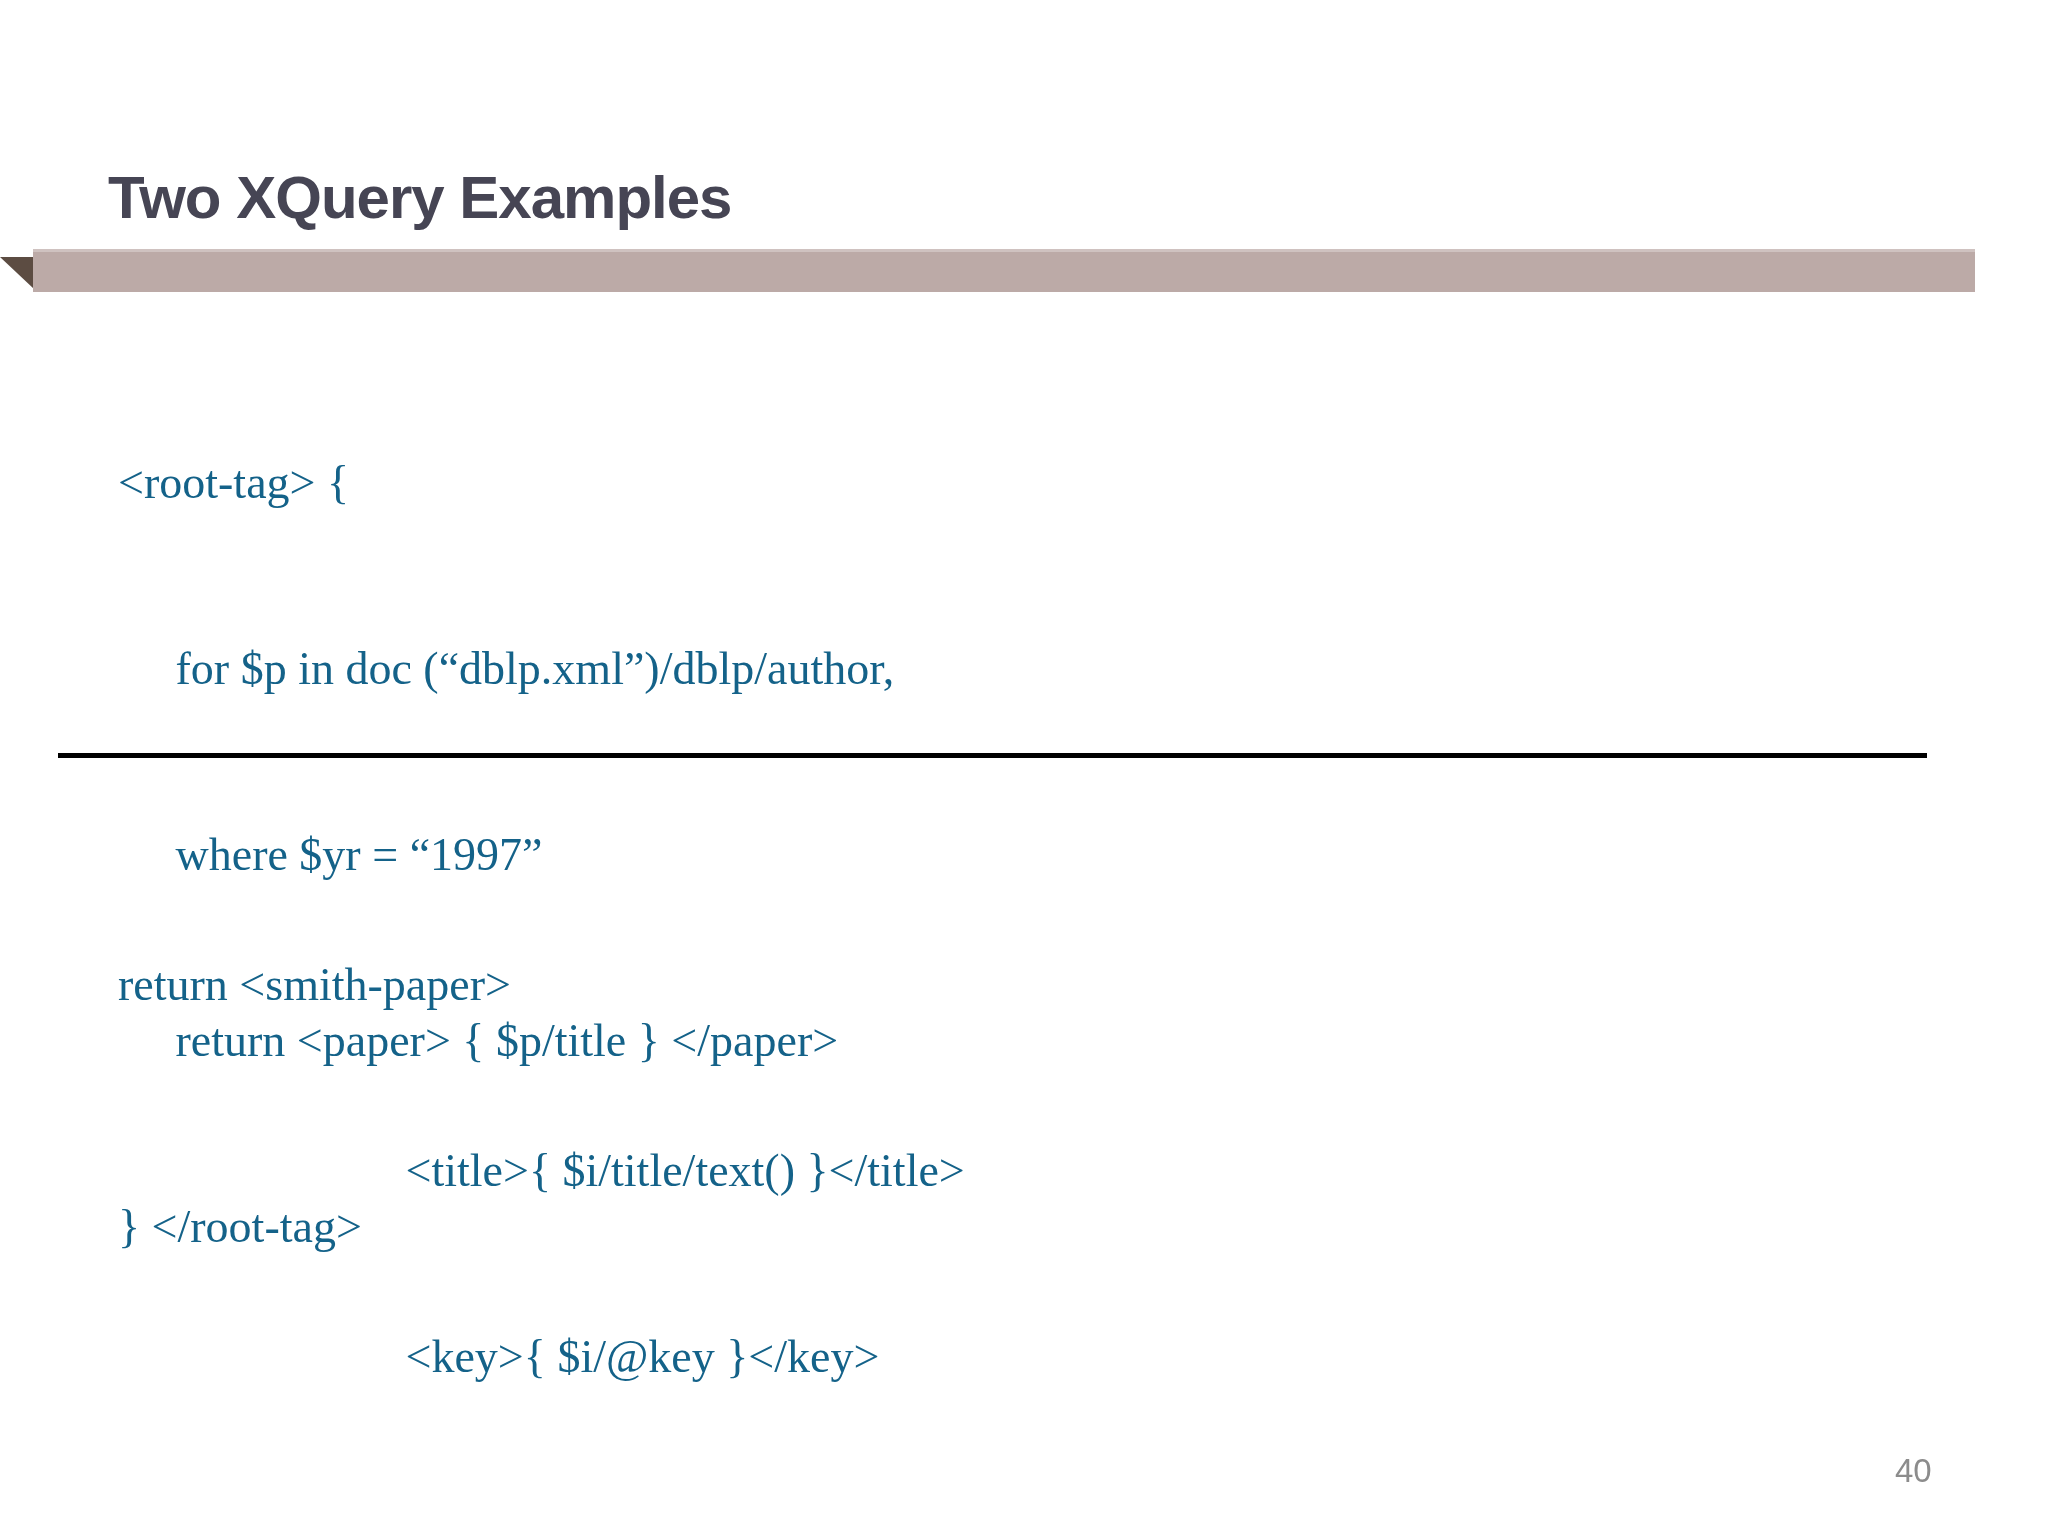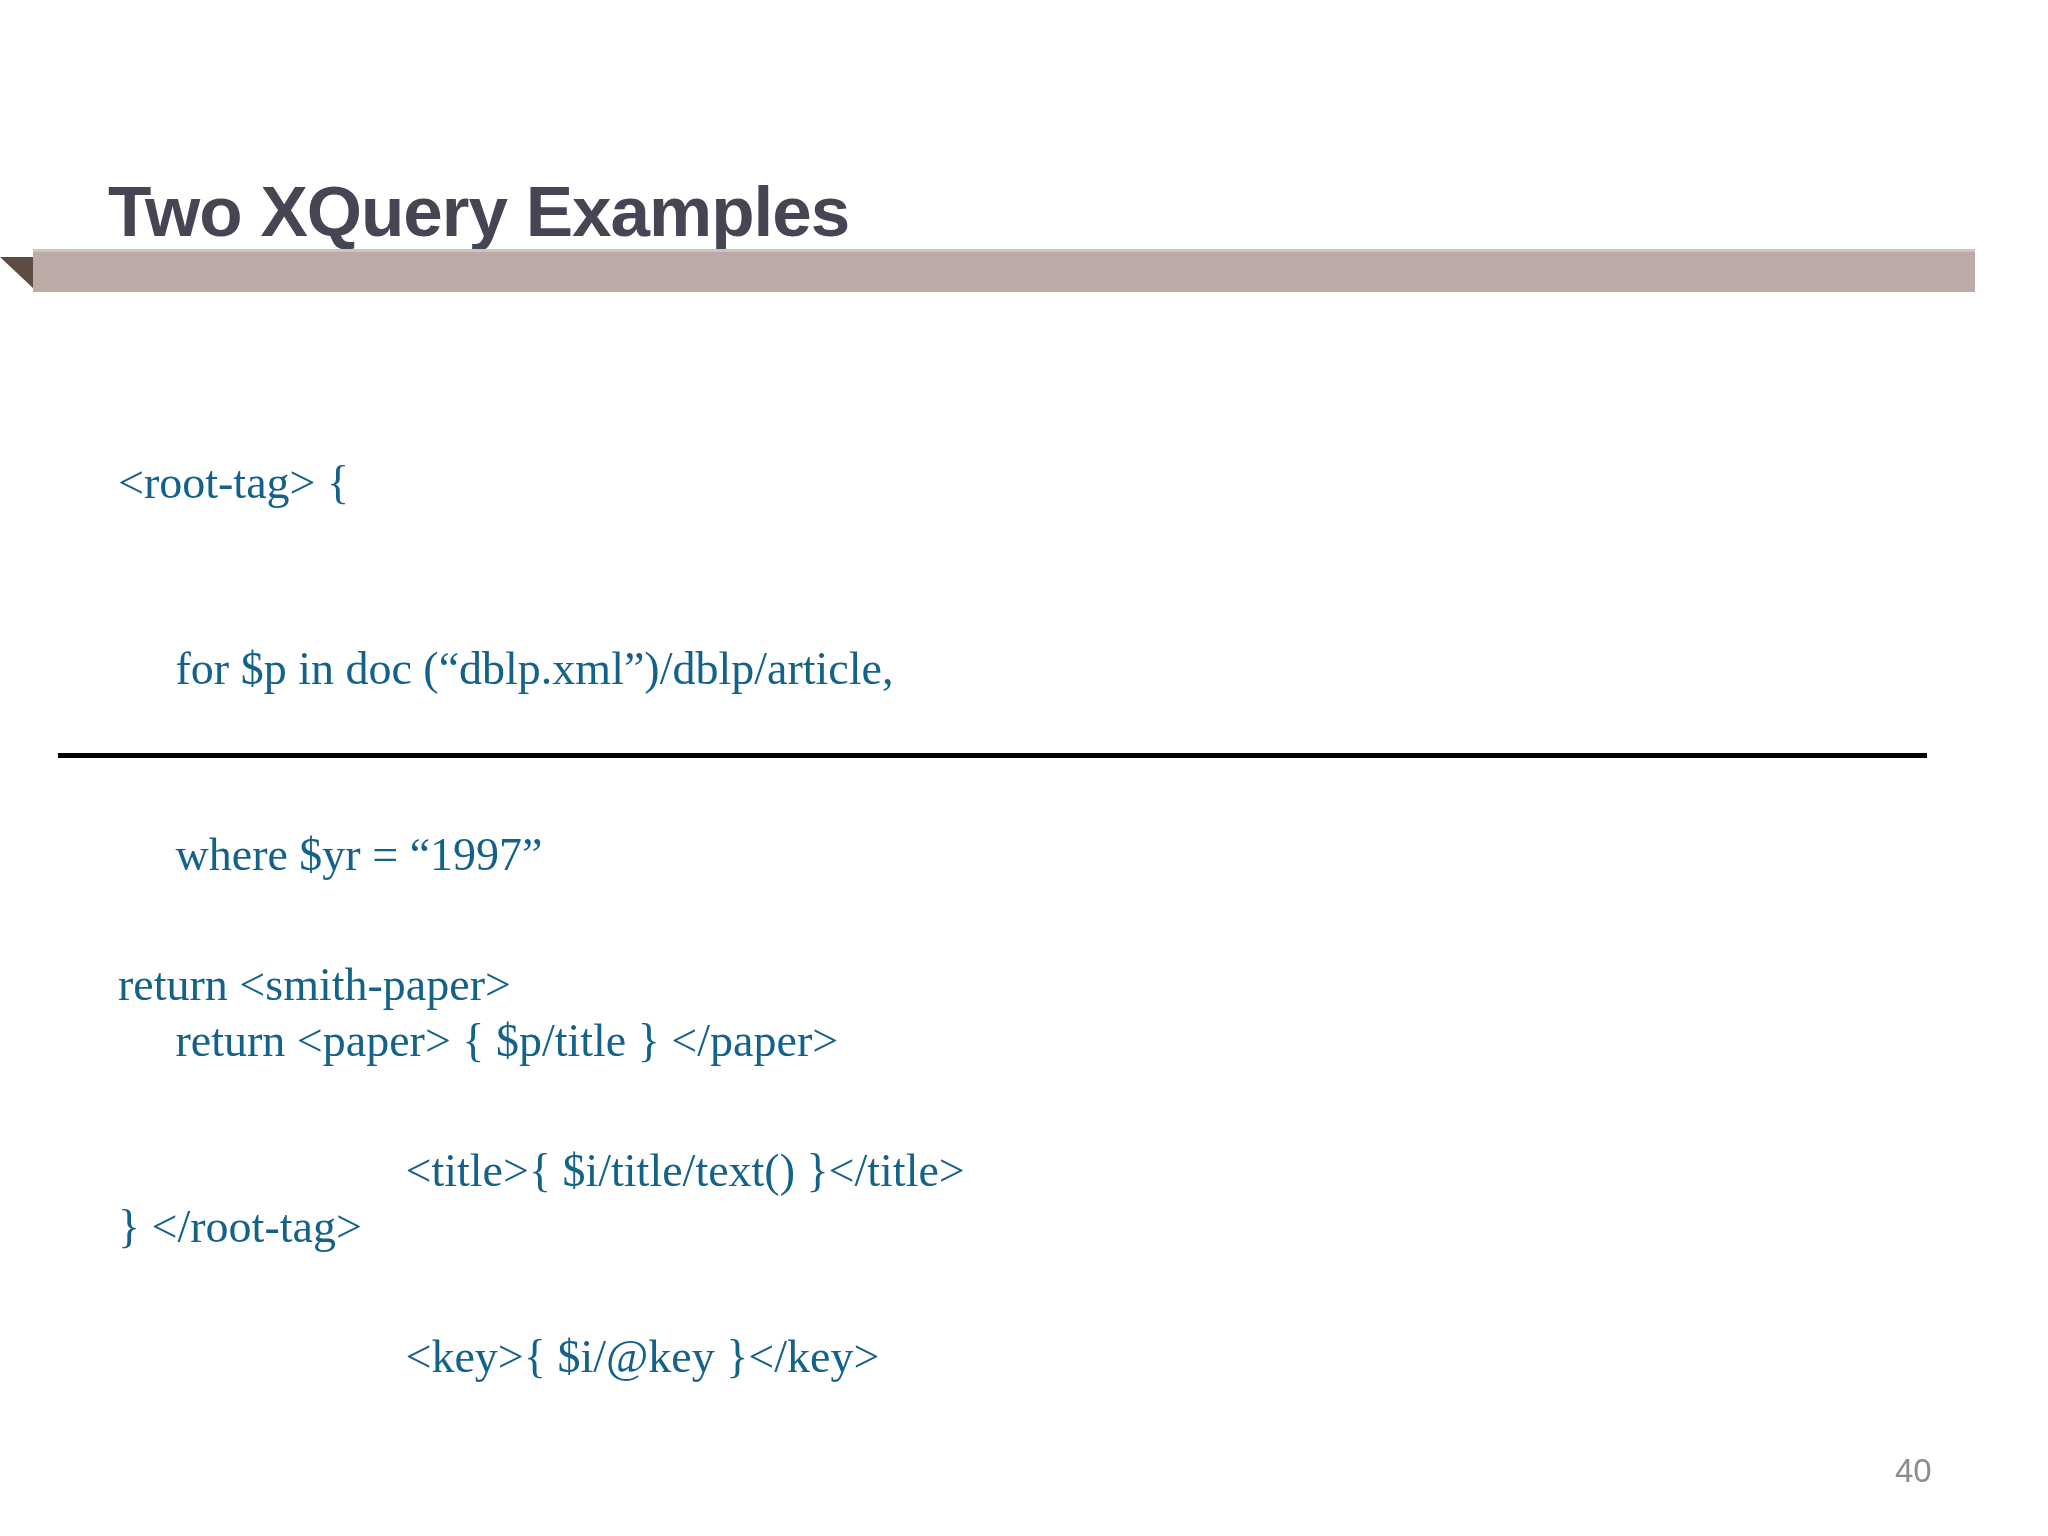--- a/index.html
+++ b/index.html
@@ -20,21 +20,21 @@
     height: 1536px;
     background: #ffffff;
     overflow: hidden;
   }
 
   
   .slide-title {
     position: absolute;
     left: 108px;
     top: 128px;
-    font-size: 71px;
+    font-size: 60px;
     font-weight: bold;
     color: #464554;
     letter-spacing: -1px;
     line-height: 1.0;
     white-space: nowrap;
   }
 
   
   .title-bar-wrap {
     position: absolute;
@@ -102,21 +102,21 @@
 
   <h1 class="slide-title">Two XQuery Examples</h1>
 
   <div class="title-bar-wrap">
     <div class="title-bar-fold"></div>
     <div class="title-bar-main"></div>
   </div>
 
   <div class="code-block code-block-1">
     <span class="code-line">&lt;root-tag&gt; {</span>
-    <span class="code-line">     for $p in doc (“dblp.xml”)/dblp/article,</span>
+    <span class="code-line">     for $p in doc (“dblp.xml”)/dblp/author,</span>
     <span class="code-line">     where $yr = “1997”</span>
     <span class="code-line">     return &lt;paper&gt; { $p/title } &lt;/paper&gt;</span>
     <span class="code-line">} &lt;/root-tag&gt;</span>
   </div>
 
   <div class="divider-rule"></div>
 
   <div class="code-block code-block-2">
     <span class="code-line">return &lt;smith-paper&gt;</span>
     <span class="code-line">                         &lt;title&gt;{ $i/title/text() }&lt;/title&gt;</span>

